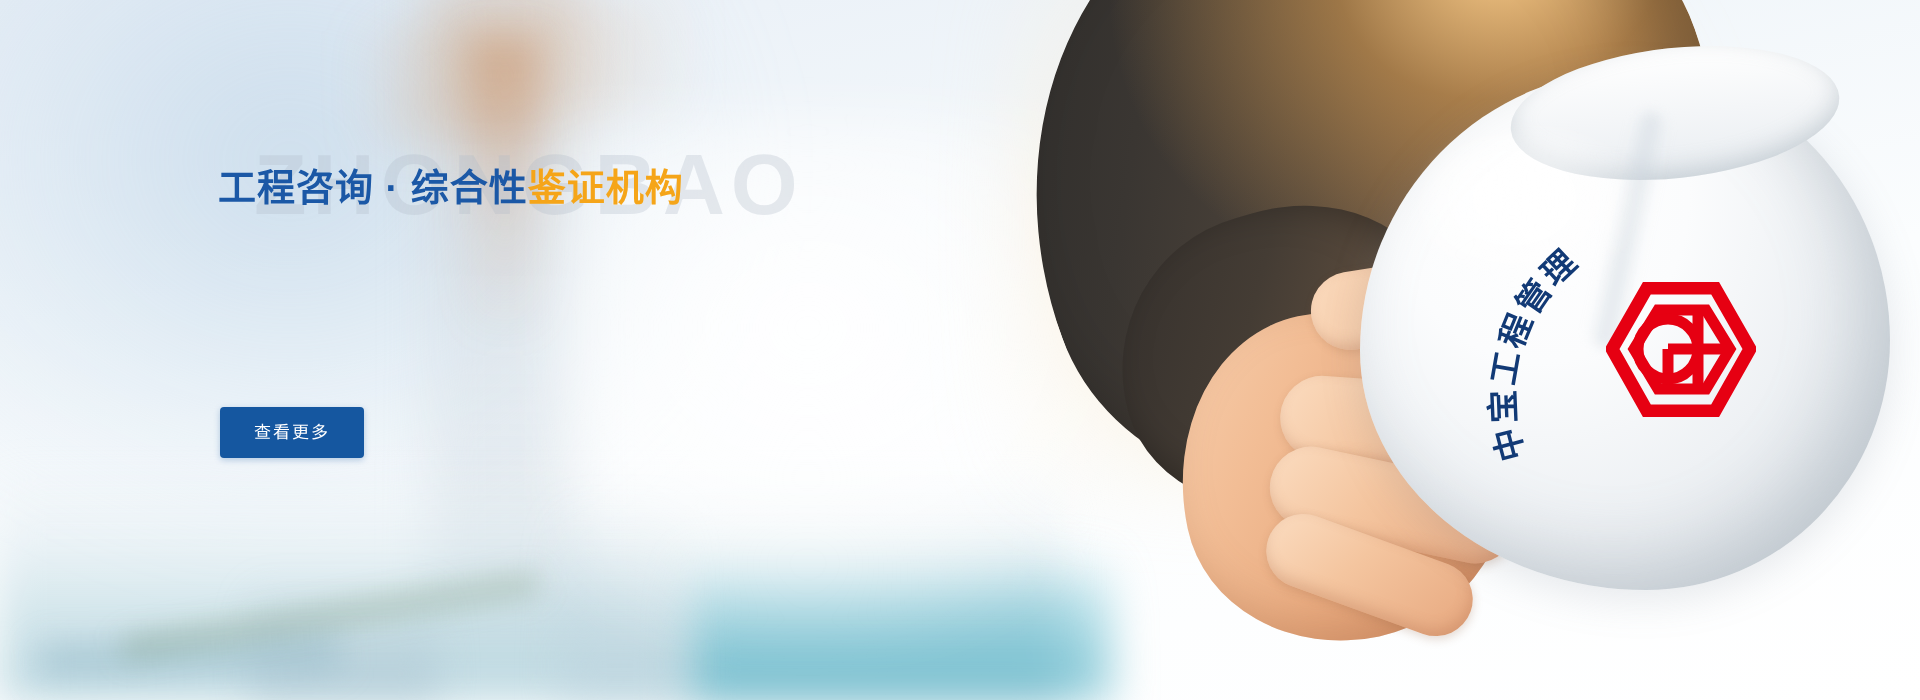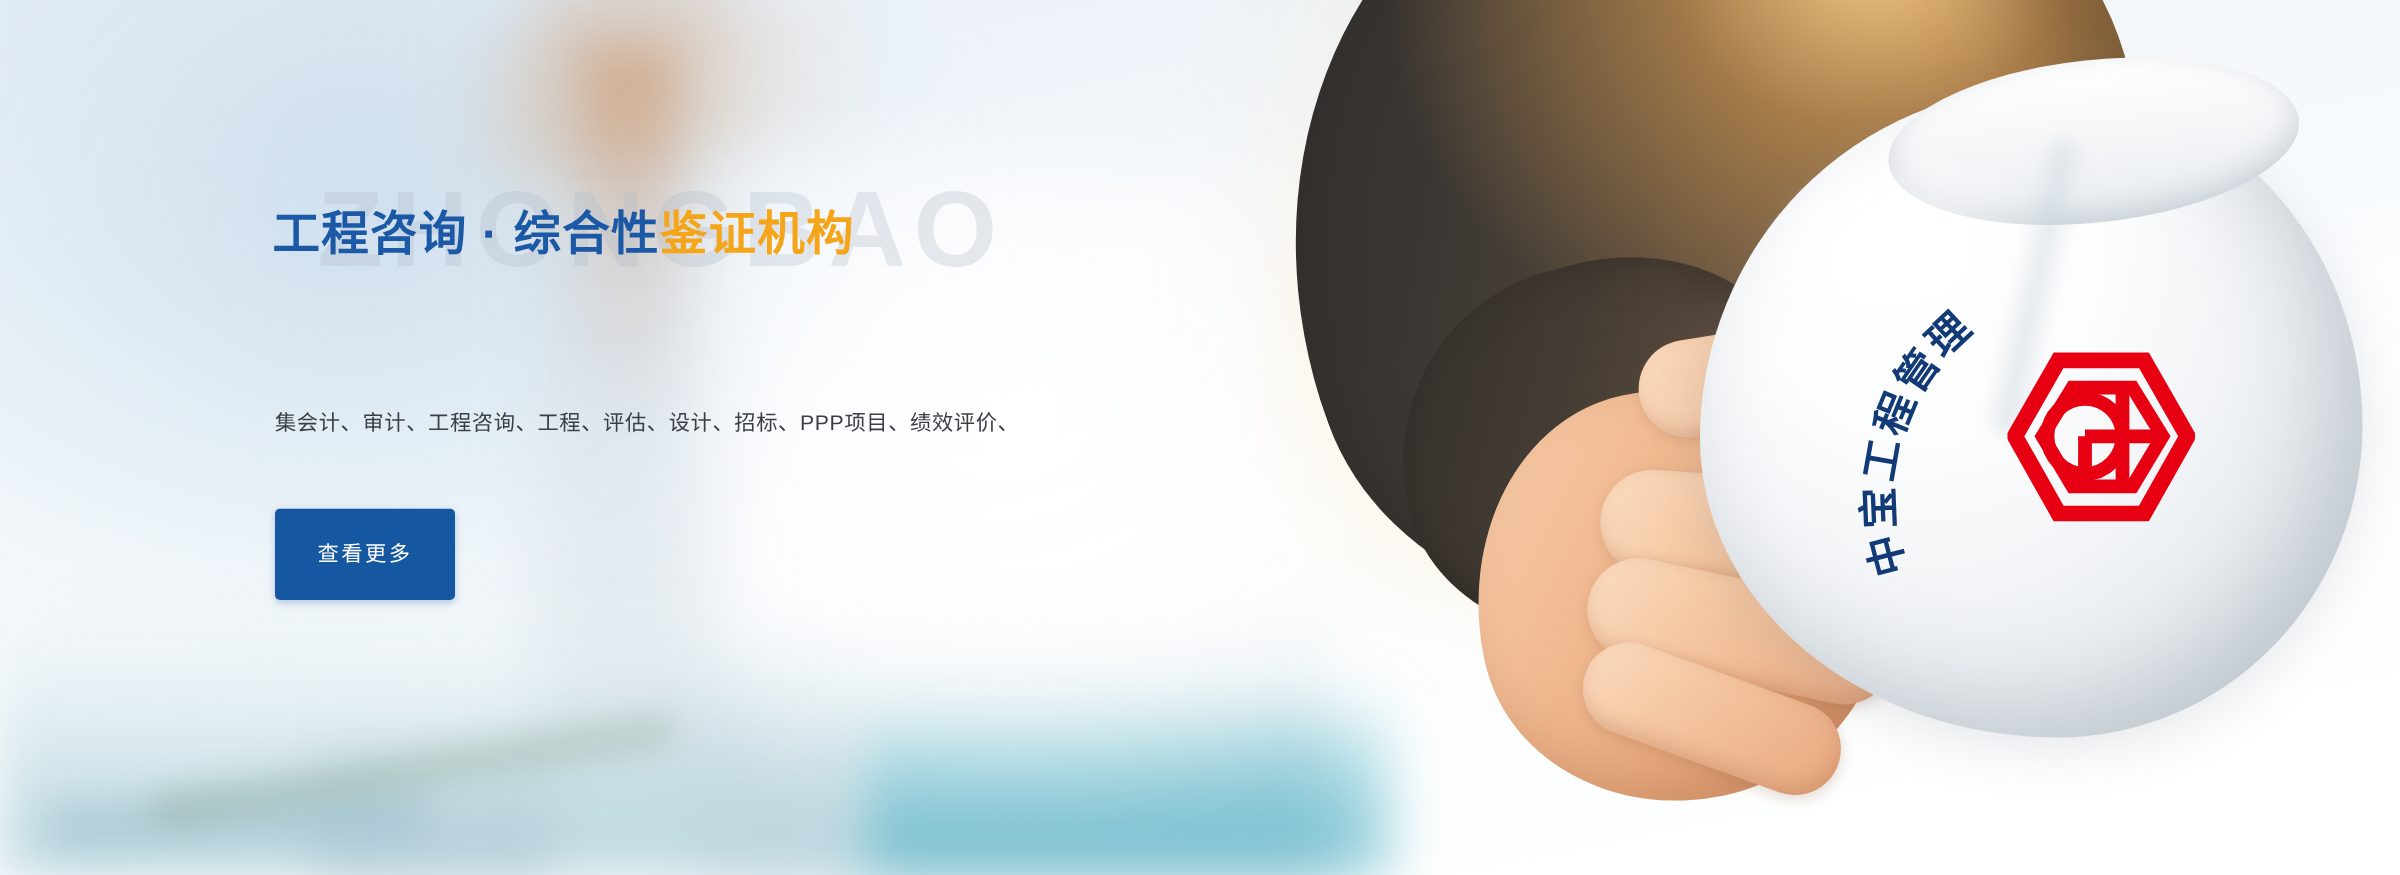--- a/index.html
+++ b/index.html
@@ -194,21 +194,21 @@
   .t-orange{color:#f5a519;}
 
   .desc{
     position:absolute;left:2px;top:202px;width:640px;
     font-size:17px;color:#3b3f45;line-height:2.55;letter-spacing:.5px;
   }
   .desc div{white-space:nowrap;}
 
   .cta{
     position:absolute;left:2px;top:292px;
-    display:inline-block;padding:28px 34px;
+    display:inline-block;padding:17px 34px;
     background:#1557a0;color:#ffffff;
     font-size:17px;letter-spacing:2px;border-radius:4px;
     border:0;cursor:pointer;line-height:1;
     box-shadow:0 2px 6px rgba(21,87,160,.28);
   }
 </style>
 </head>
 <body>
 
 <div class="banner">
@@ -278,19 +278,18 @@
 
     <div class="watermark">ZHONGBAO</div>
 
     <div class="headline">
       <div class="line">
         <span class="t-blue">工程咨询 · 综合性</span><span class="t-orange">鉴证机构</span>
       </div>
     </div>
 
     <div class="desc">
-      <div>集会计、审计、工程咨询、工程、评估、设计、招标、PPP项目、绩效评价、</div>
     </div>
 
     <button class="cta">查看更多</button>
   </div>
 
 </div>
 
 </body></html>

